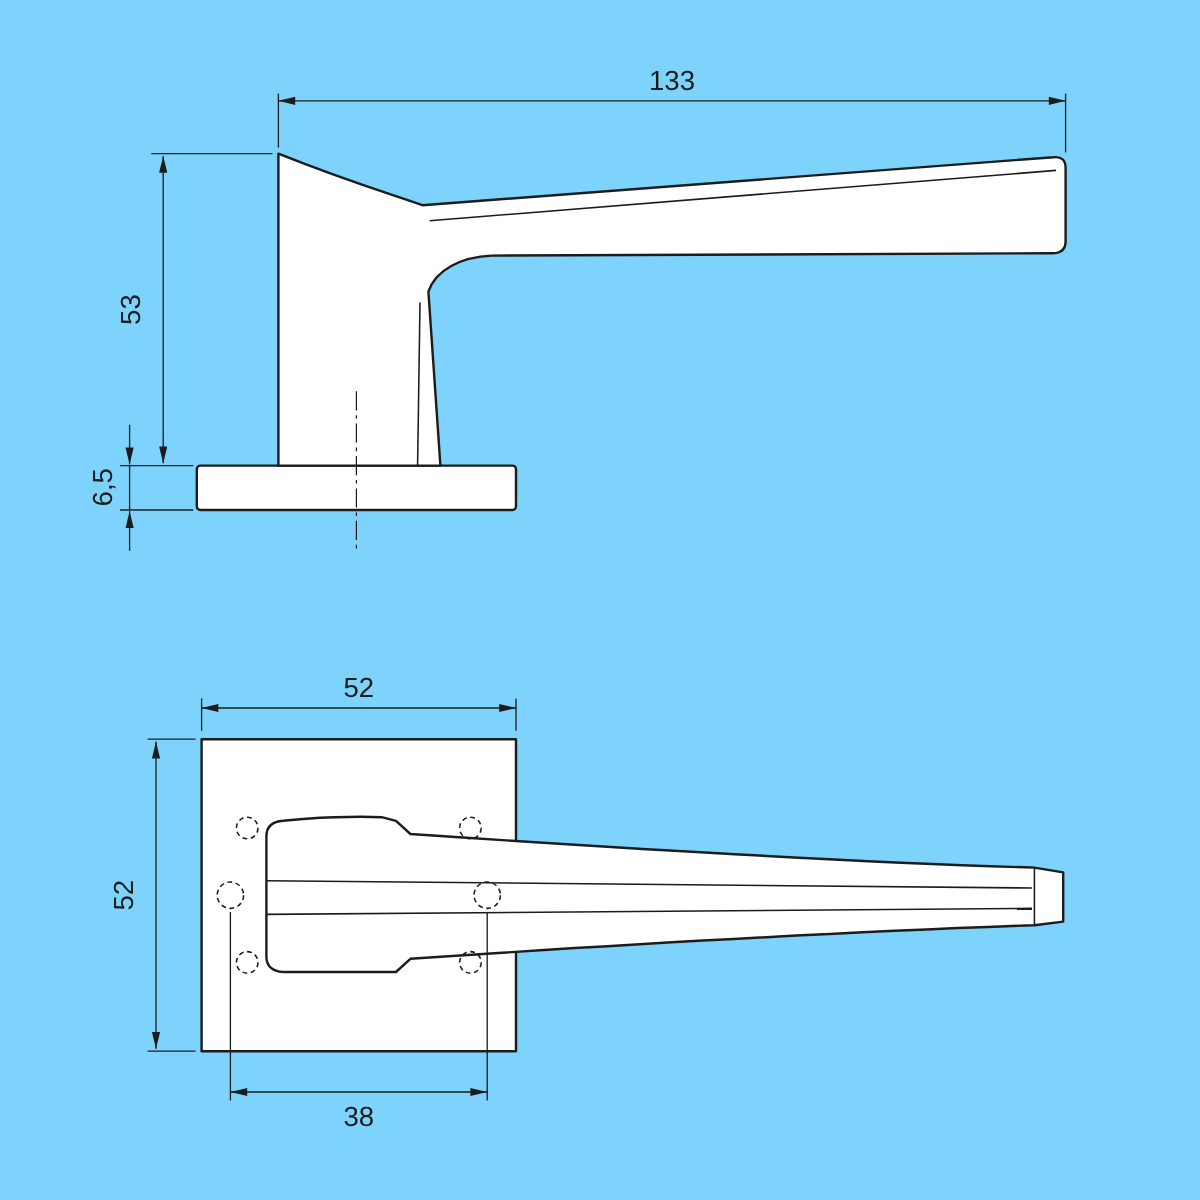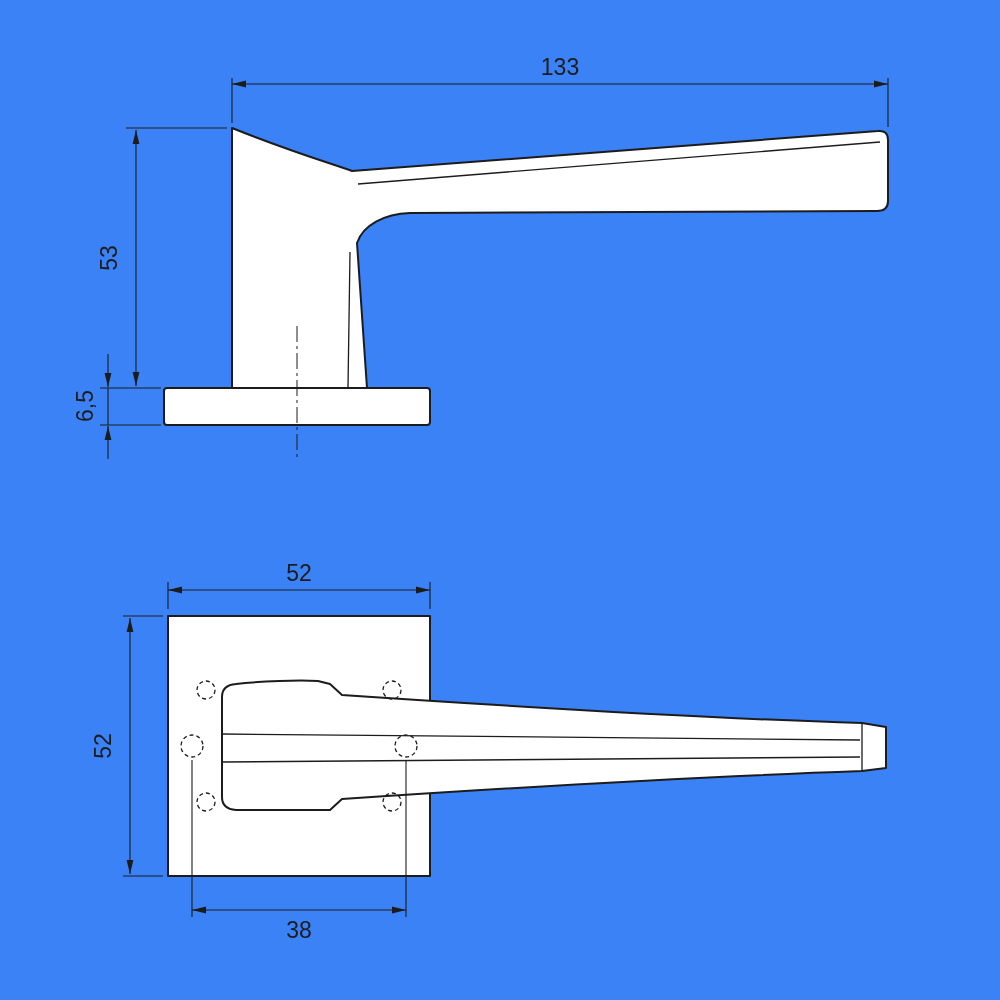--- a/index.html
+++ b/index.html
@@ -1,20 +1,20 @@
 <!DOCTYPE html>
 <html><head>
 <meta charset="utf-8">
 <style>
   html, body { margin: 0; padding: 0; }
   .canvas {
     position: relative;
     width: 1000px;
     height: 1000px;
-    background: #3b82f6;
+    background: #7dd3fc;
     overflow: hidden;
   }
   svg text {
     font-family: "Liberation Sans", sans-serif;
     font-size: 23px;
     fill: #1c1c1c;
   }
   .outline { fill: #ffffff; stroke: #1c1c1c; stroke-width: 2; stroke-linejoin: round; }
   .thin    { fill: none; stroke: #1c1c1c; stroke-width: 1.3; }
   .dim     { fill: none; stroke: #1c1c1c; stroke-width: 1.1; }

